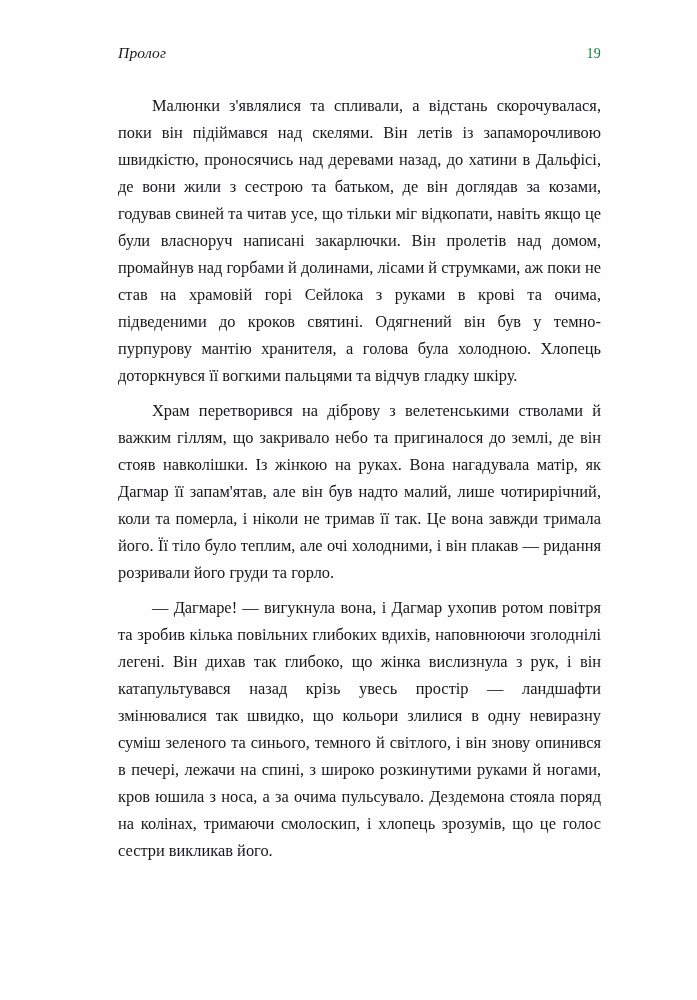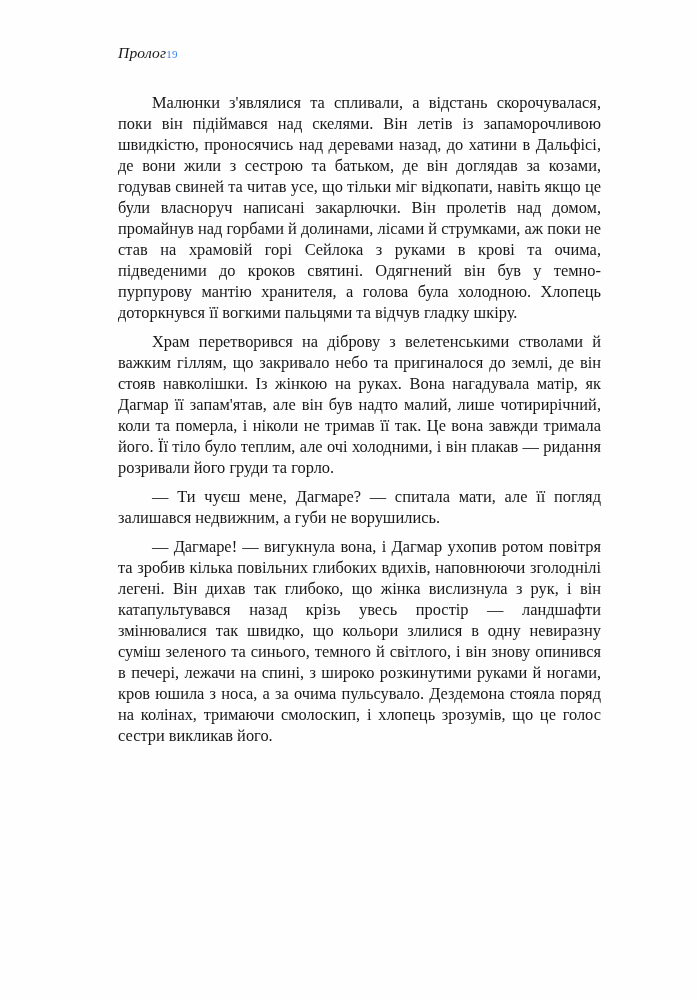--- a/index.html
+++ b/index.html
@@ -18,39 +18,40 @@
     position: relative;
     width: 697px;
     height: 1000px;
     box-sizing: border-box;
     padding: 44px 96px 40px 118px;
     background: #fefefe;
   }
   .running-head {
     display: flex;
     align-items: baseline;
+    justify-content: space-between;
     height: 22px;
     margin-bottom: 26px;
   }
   .running-head .chapter-name {
     font-style: italic;
     font-size: 15.5px;
     letter-spacing: 0.2px;
     color: #18181a;
   }
   .running-head .folio {
-    font-size: 11px;
-    color: #3b82f6;
+    font-size: 14px;
+    color: #15803d;
     letter-spacing: 0.3px;
   }
   .body-text p {
     margin: 0;
     text-indent: 34px;
     font-size: 16.4px;
-    line-height: 21px;
+    line-height: 27px;
     text-align: justify;
     text-justify: inter-word;
     color: #17171a;
     hyphens: manual;
     -webkit-hyphens: manual;
   }
   .body-text p + p {
     margin-top: 8px;
   }
 </style>
@@ -60,17 +61,16 @@
 <div class="page">
 
   <div class="running-head">
     <span class="chapter-name">Пролог</span>
     <span class="folio">19</span>
   </div>
 
   <div class="body-text">
     <p>Малюнки з'являлися та спливали, а відстань скорочувалася, поки він підіймався над скелями. Він летів із запаморочливою швидкістю, проносячись над деревами назад, до хатини в Дальфісі, де вони жили з сестрою та батьком, де він доглядав за козами, годував свиней та читав усе, що тільки міг відкопати, навіть якщо це були власноруч написані закарлючки. Він пролетів над домом, промайнув над горбами й долинами, лісами й струмками, аж поки не став на храмовій горі Сейлока з руками в крові та очима, підведеними до кроков святині. Одягнений він був у темно-пурпурову мантію хранителя, а голова була холодною. Хлопець доторкнувся її вогкими пальцями та відчув гладку шкіру.</p>
     <p>Храм перетворився на діброву з велетенськими стволами й важким гіллям, що закривало небо та пригиналося до землі, де він стояв навколішки. Із жінкою на руках. Вона нагадувала матір, як Дагмар її запам'ятав, але він був надто малий, лише чотирирічний, коли та померла, і ніколи не тримав її так. Це вона завжди тримала його. Її тіло було теплим, але очі холодними, і він плакав — ридання розривали його груди та горло.</p>
-    <p>— Ти чуєш мене, Дагмаре? — спитала мати, але її погляд залишався недвижним, а губи не ворушились.</p>
     <p>— Дагмаре! — вигукнула вона, і Дагмар ухопив ротом повітря та зробив кілька повільних глибоких вдихів, наповнюючи зголоднілі легені. Він дихав так глибоко, що жінка вислизнула з рук, і він катапультувався назад крізь увесь простір — ландшафти змінювалися так швидко, що кольори злилися в одну невиразну суміш зеленого та синього, темного й світлого, і він знову опинився в печері, лежачи на спині, з широко розкинутими руками й ногами, кров юшила з носа, а за очима пульсувало. Дездемона стояла поряд на колінах, тримаючи смолоскип, і хлопець зрозумів, що це голос сестри викликав його.</p>
   </div>
 
 </div>
 
 </body></html>

